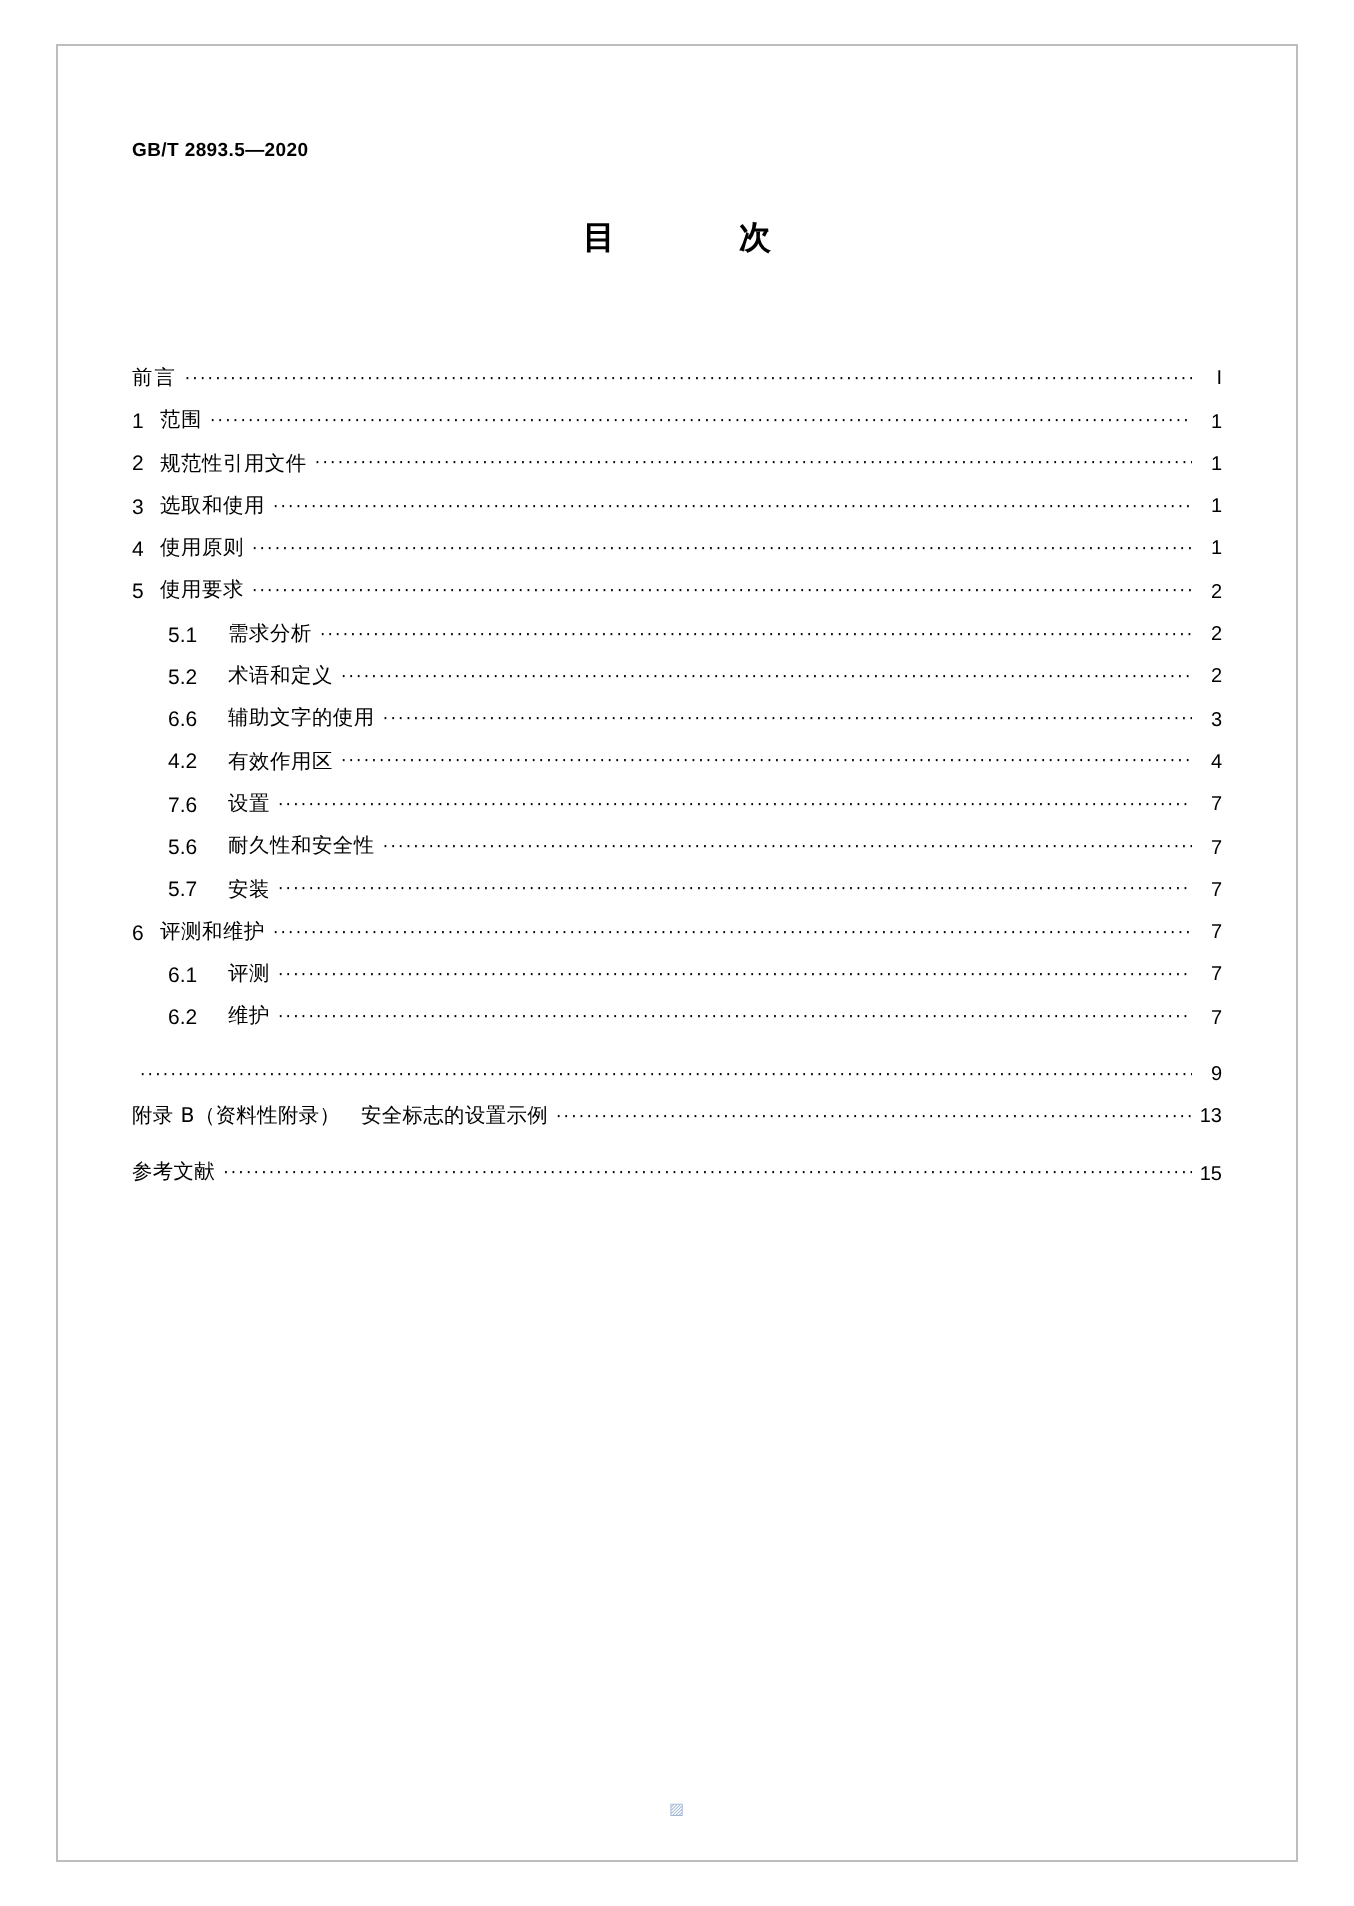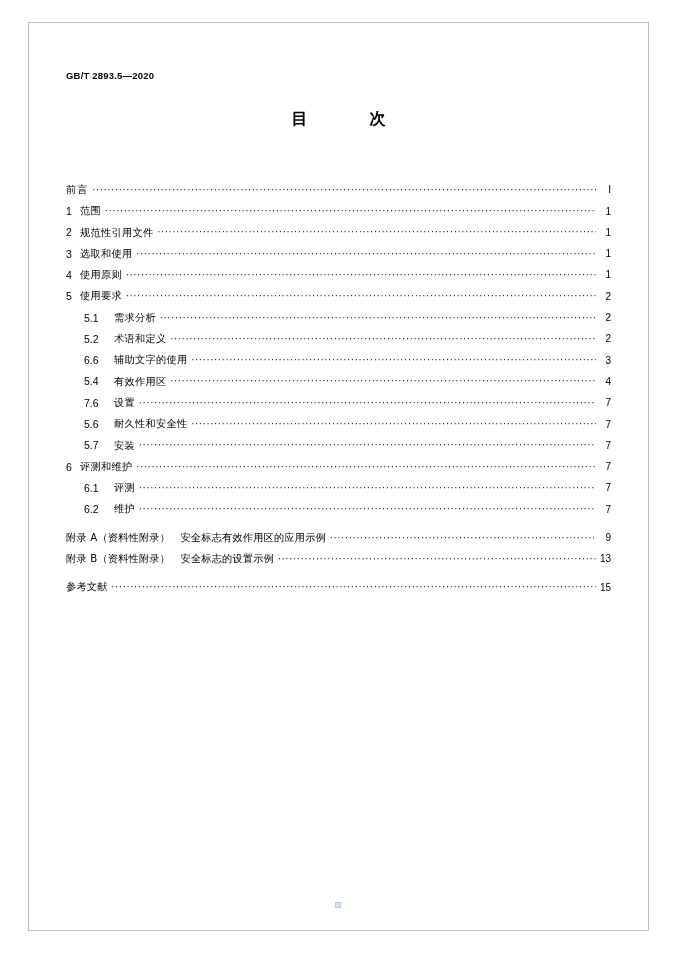--- a/index.html
+++ b/index.html
@@ -204,21 +204,21 @@
         <div class="toc-row">
           <span class="label-wrap">
             <span class="num lvl2">6.6</span>
             <span class="txt">辅助文字的使用</span>
           </span>
           <span class="dots">································································································································································</span>
           <span class="pg">3</span>
         </div>
         <div class="toc-row">
           <span class="label-wrap">
-            <span class="num lvl2">5.4</span>
+            <span class="num lvl2">4.2</span>
             <span class="txt">有效作用区</span>
           </span>
           <span class="dots">································································································································································</span>
           <span class="pg">4</span>
         </div>
         <div class="toc-row">
           <span class="label-wrap">
             <span class="num lvl2">7.6</span>
             <span class="txt">设置</span>
           </span>
@@ -259,23 +259,20 @@
         </div>
         <div class="toc-row">
           <span class="label-wrap">
             <span class="num lvl2">6.2</span>
             <span class="txt">维护</span>
           </span>
           <span class="dots">································································································································································</span>
           <span class="pg">7</span>
         </div>
         <div class="toc-row appendix gap-top">
-          <span class="label-wrap">
-            <span class="txt">附录 A（资料性附录）　安全标志有效作用区的应用示例</span>
-          </span>
           <span class="dots">································································································································································</span>
           <span class="pg">9</span>
         </div>
         <div class="toc-row appendix">
           <span class="label-wrap">
             <span class="txt">附录 B（资料性附录）　安全标志的设置示例</span>
           </span>
           <span class="dots">································································································································································</span>
           <span class="pg">13</span>
         </div>

